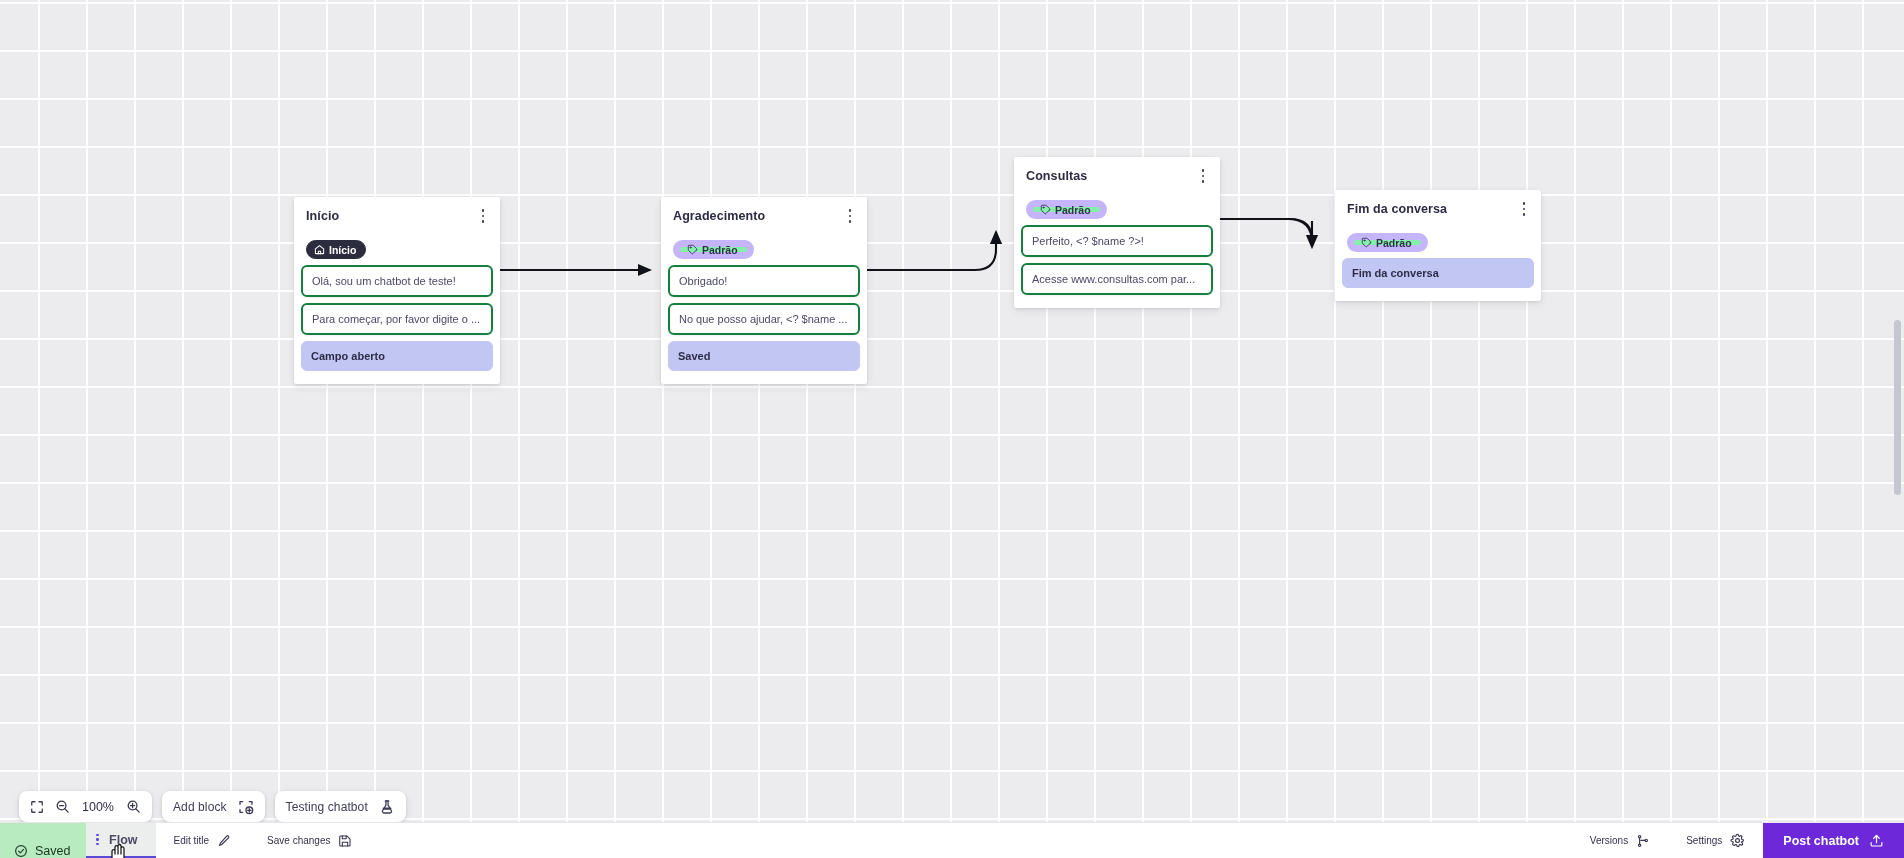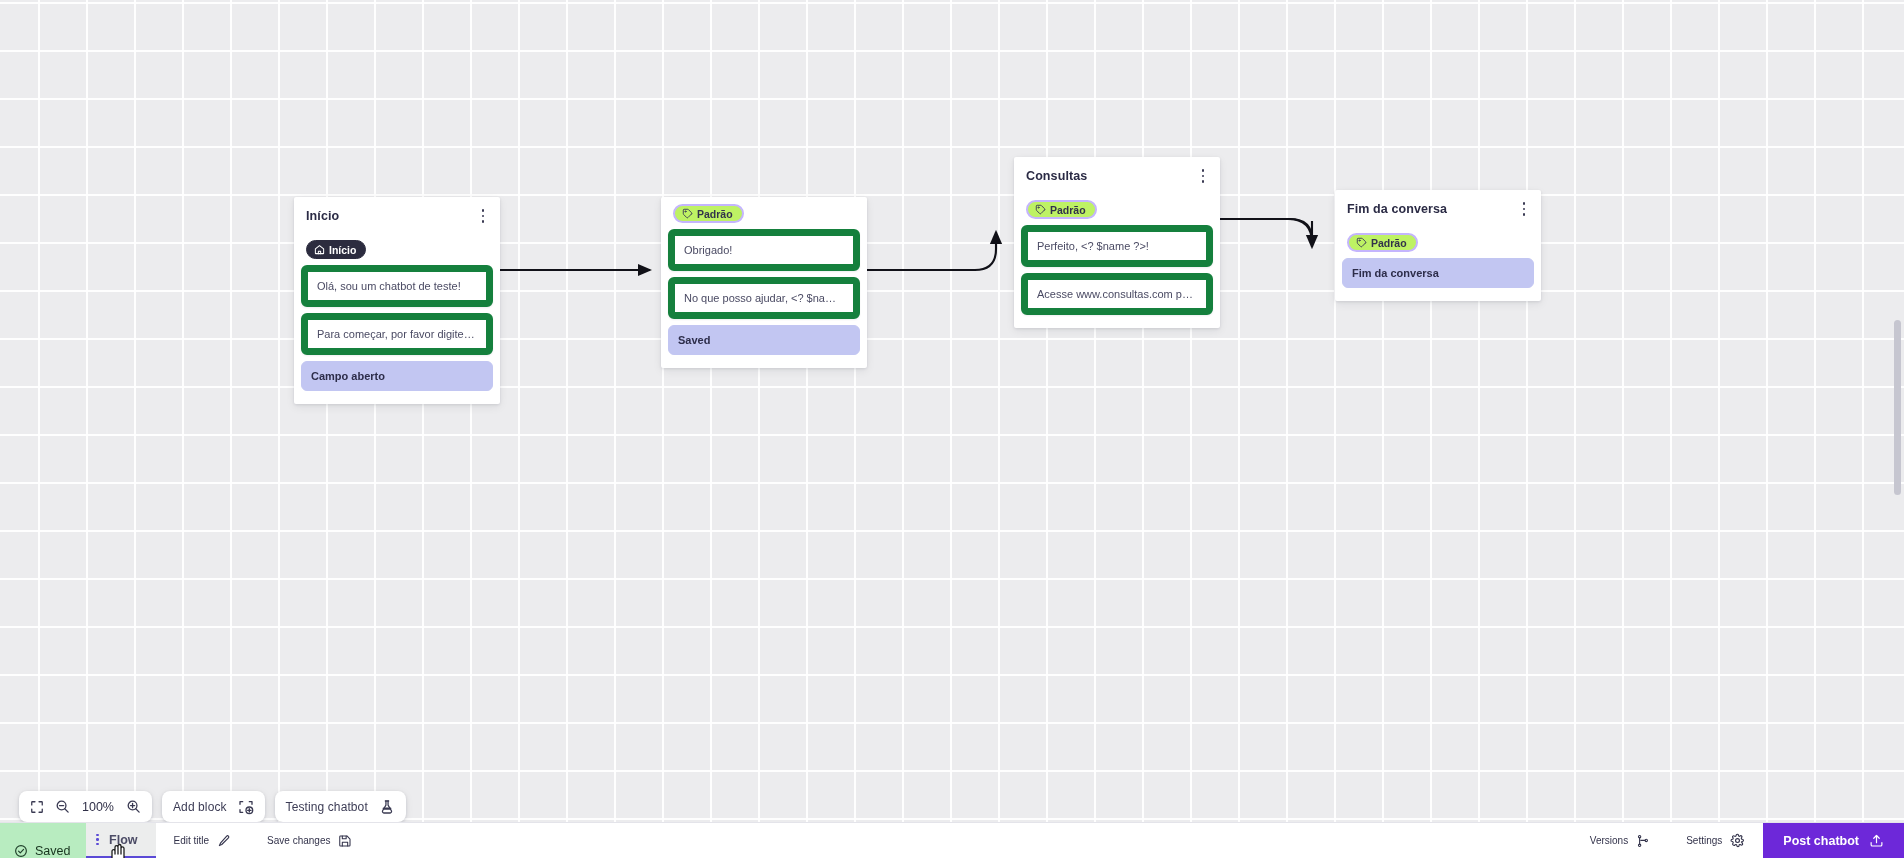--- a/index.html
+++ b/index.html
@@ -101,34 +101,34 @@
     margin: 7px 0 0 12px;
     box-sizing: border-box;
     white-space: nowrap;
   }
   .tag.dark {
     background: #2c2c3f;
     color: #ffffff;
     border: 1px solid #2c2c3f;
   }
   .tag.light {
-    background: #bef264;
+    background: #86efac;
     color: #32324b;
-    border: 2px solid #c4b5fd;
+    border: 7px solid #c4b5fd;
   }
 
   .tag svg { display: block; }
 
   .node-body {
     padding: 6px 7px 0 7px;
   }
 
   .msg {
     background: #ffffff;
-    border: 7px solid #15803d;
+    border: 2px solid #15803d;
     border-radius: 6px;
     box-shadow: 0 1px 2px rgba(16,24,40,0.07);
     font-size: 11px;
     color: #4a4a63;
     line-height: 14px;
     padding: 7px 9px;
     margin-bottom: 6px;
     white-space: nowrap;
     overflow: hidden;
     text-overflow: ellipsis;
@@ -348,20 +348,28 @@
         <span>Início</span>
       </div>
       <div class="node-body">
         <div class="msg">Olá, sou um chatbot de teste!</div>
         <div class="msg">Para começar, por favor digite o ...</div>
         <div class="msg highlight">Campo aberto</div>
       </div>
     </div>
 
     <div class="node" style="left:661px; top:197px;">
+      <div class="node-head">
+        <div class="node-title">Agradecimento</div>
+        <div class="kebab">
+            <i></i>
+            <i></i>
+            <i></i>
+          </div>
+      </div>
       <div class="tag light">
         <span class="ico">
           <svg width="11" height="11" viewBox="0 0 24 24" fill="none" stroke="#3a3a55" stroke-width="2" stroke-linecap="round" stroke-linejoin="round">
             <path d="M20.6 13.2 L13 20.8 a2 2 0 0 1-2.8 0 L3.4 14 a2 2 0 0 1-.6-1.4 V4.6 a1.8 1.8 0 0 1 1.8-1.8 h8 a2 2 0 0 1 1.4.6 l6.6 6.6 a2 2 0 0 1 0 3.2 z"></path>
             <circle cx="7.6" cy="7.6" r="1.3"></circle>
           </svg>
         </span>
         <span>Padrão</span>
       </div>
       <div class="node-body">

